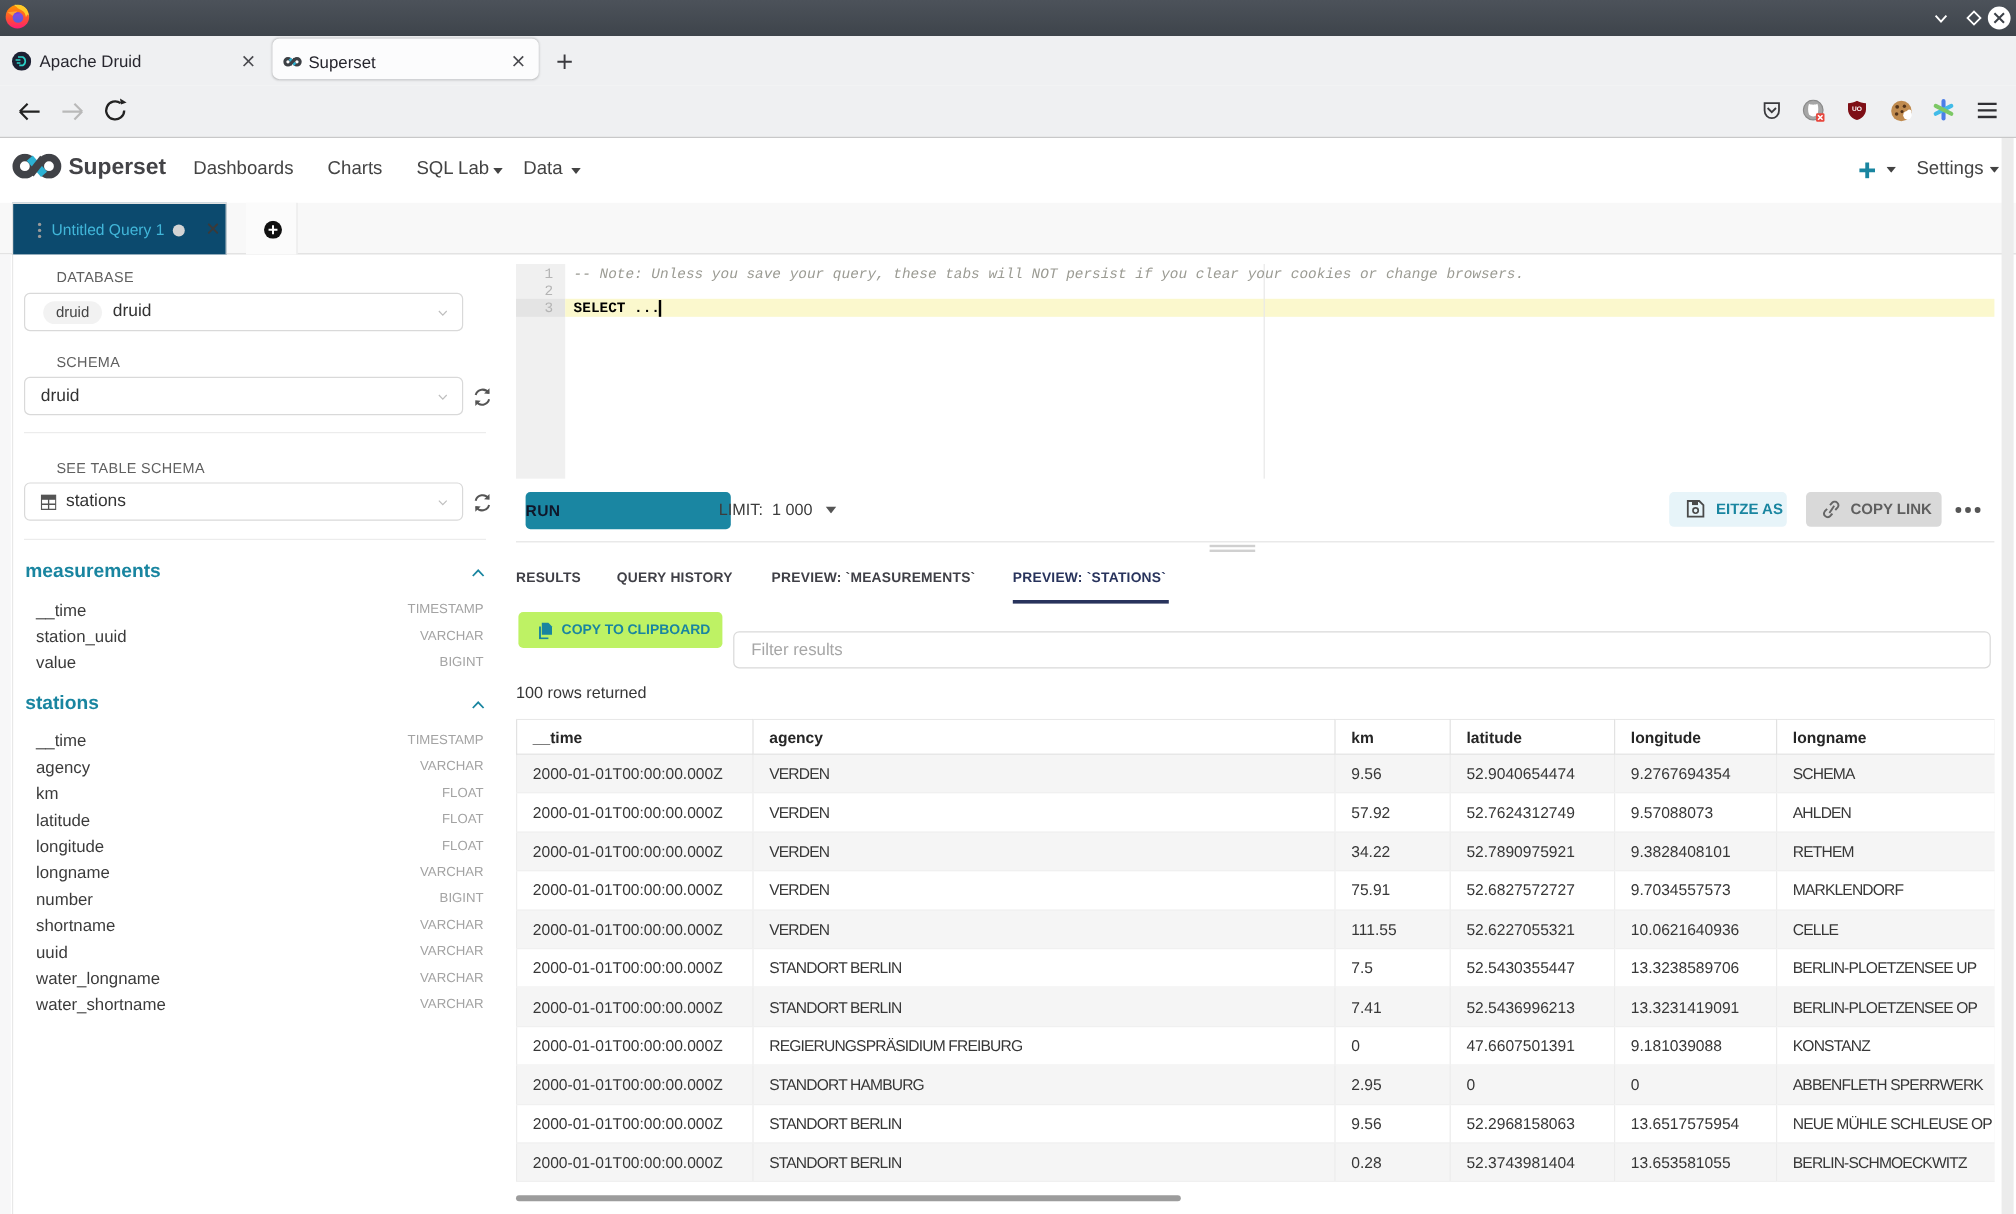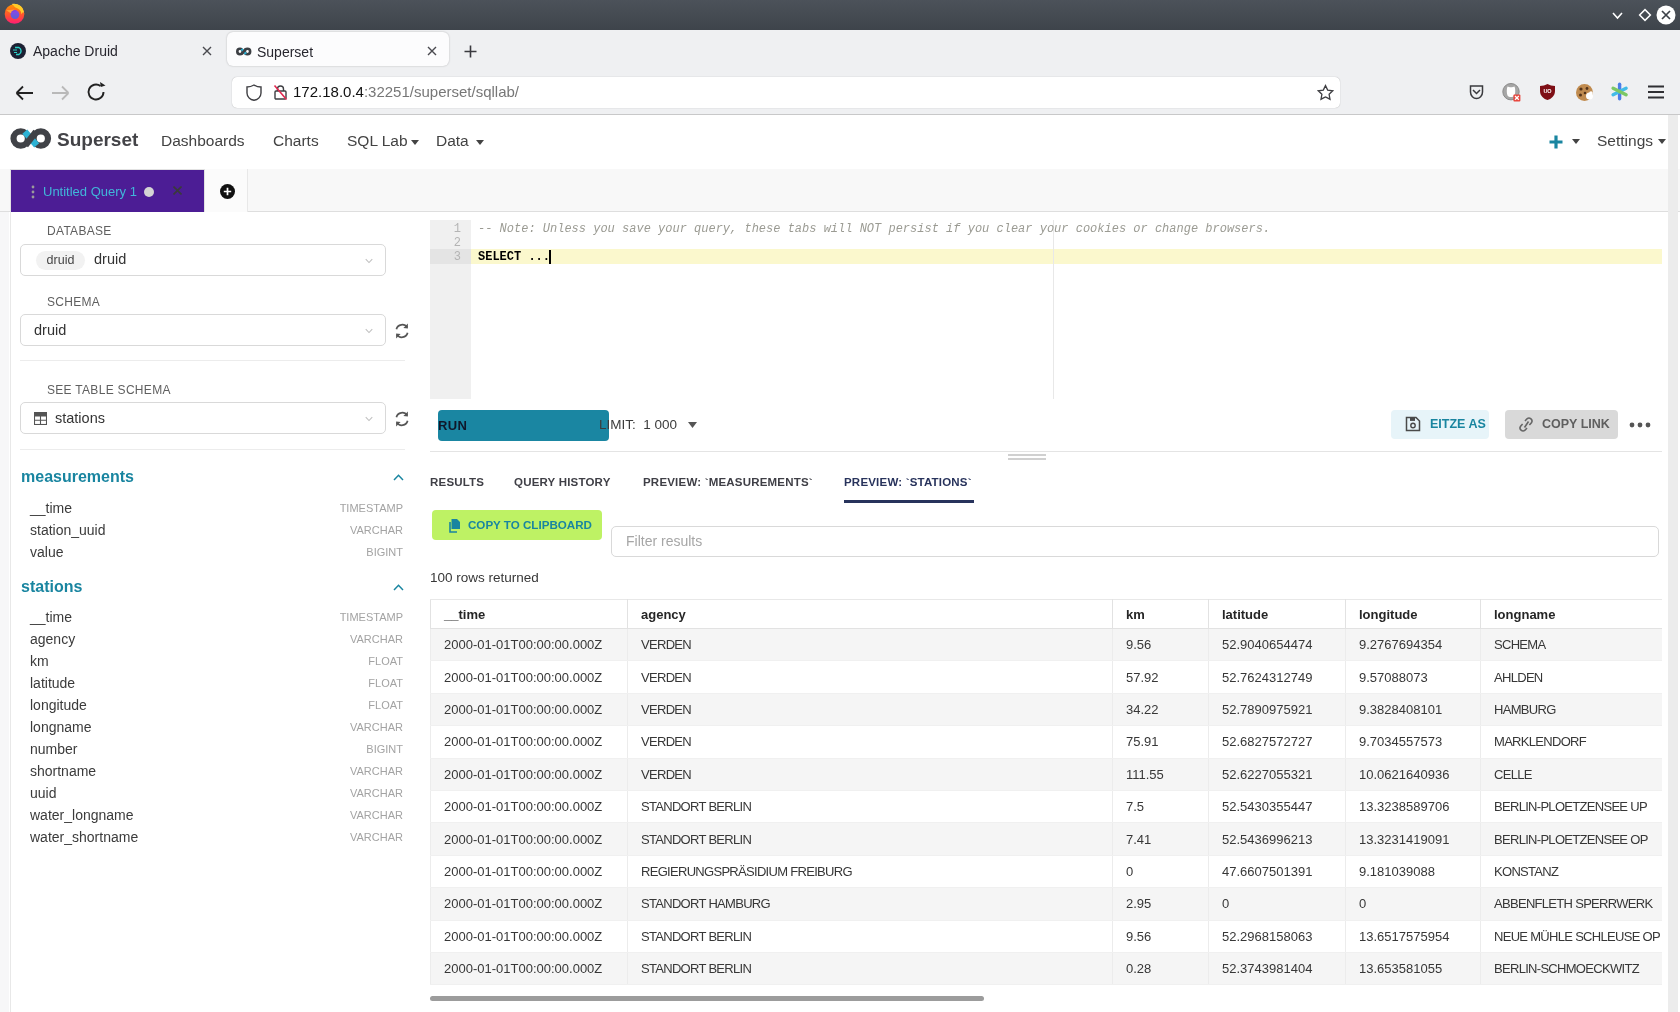--- a/index.html
+++ b/index.html
@@ -18,21 +18,21 @@
 .tab-active { position:absolute; left:227px; top:2px; width:222px; height:34px;
   background:#fcfcfd; border-radius:6px; box-shadow:0 0 2px rgba(0,0,0,.25); }
 #urlbox { position:absolute; left:232px; top:6px; width:1108px; height:31px;
   background:#fff; border-radius:5px; box-shadow:0 0 1px rgba(0,0,0,.35); }
 
 #sheader { position:absolute; left:0; top:115px; width:1680px; height:54px; background:#fff; }
 .navitem { position:absolute; top:17px; font-size:15.5px; color:#434343; }
 
 #qtabrow { position:absolute; left:0; top:169px; width:1680px; height:43px;
   background:#f8f8f8; border-bottom:1px solid #dedede; }
-#qtab { position:absolute; left:10px; top:0px; width:195px; height:43px; background:#4c1d95;
+#qtab { position:absolute; left:10px; top:0px; width:179px; height:43px; background:#0c4a6e;
   border:1px solid #e2e2e2; border-bottom:none; }
 #qtabplus { position:absolute; left:205px; top:0px; width:43px; height:43px; background:#fbfbfb;
   border-right:1px solid #e8e8e8; }
 #sideborder { position:absolute; left:10px; top:212px; width:1px; height:800px; background:#e8e8e8; }
 .slabel { position:absolute; left:21px; font-size:12px; color:#5f5f5f; letter-spacing:.3px;margin-left:26px; }
 .sselect { position:absolute; left:20px; width:366px; height:32px; background:#fff;
   border:1px solid #d9d9d9; border-radius:5px; }
 .chev { position:absolute; right:12px; top:12px; width:8px; height:8px; }
 .refresh { position:absolute; left:393px; width:18px; height:18px; }
 .sdivider { position:absolute; left:20px; width:385px; height:1px; background:#ececec; }
@@ -138,34 +138,20 @@
   <svg class="abs" style="left:14px;top:11px" width="22" height="22" viewBox="0 0 22 22">
     <path d="M2.5 11 H19 M2.5 11 L9 4.5 M2.5 11 L9 17.5" stroke="#222" stroke-width="1.8" fill="none"></path>
   </svg>
   <svg class="abs" style="left:49px;top:11px" width="22" height="22" viewBox="0 0 22 22">
     <path d="M3 11 H19.5 M19.5 11 L13 4.5 M19.5 11 L13 17.5" stroke="#b9b9b9" stroke-width="1.8" fill="none"></path>
   </svg>
   <svg class="abs" style="left:85px;top:10px" width="22" height="22" viewBox="0 0 22 22">
     <path d="M18.5 11 A7.5 7.5 0 1 1 15.5 5" stroke="#222" stroke-width="1.9" fill="none"></path>
     <path d="M15 1 L15.8 6 L20.5 4.5 Z" fill="#222"></path>
   </svg>
-  <div id="urlbox">
-    <svg class="abs" style="left:14px;top:7px" width="16" height="17" viewBox="0 0 16 17">
-      <path d="M8 1 C10 2.2 13 3 15 3 V9 C15 13 11.5 15.6 8 16.3 C4.5 15.6 1 13 1 9 V3 C3 3 6 2.2 8 1 Z" fill="none" stroke="#3e3e42" stroke-width="1.4"></path>
-    </svg>
-    <svg class="abs" style="left:40px;top:7px" width="17" height="17" viewBox="0 0 17 17">
-      <rect x="3" y="7" width="11" height="8" rx="1" fill="none" stroke="#3e3e42" stroke-width="1.4"></rect>
-      <path d="M5.5 7 V5 A3 3 0 0 1 11.5 5 V7" fill="none" stroke="#3e3e42" stroke-width="1.4"></path>
-      <path d="M2.5 1.5 L14.5 15.5" stroke="#e22850" stroke-width="1.6"></path>
-    </svg>
-    <div class="abs" style="left:61px;top:6px;font-size:15px;color:#111">172.18.0.4<span style="color:#777">:32251/superset/sqllab/</span></div>
-    <svg class="abs" style="left:1085px;top:7px" width="17" height="17" viewBox="0 0 17 17">
-      <path d="M8.5 1.6 L10.7 6.1 L15.7 6.8 L12.1 10.3 L13 15.2 L8.5 12.9 L4 15.2 L4.9 10.3 L1.3 6.8 L6.3 6.1 Z" fill="none" stroke="#3e3e42" stroke-width="1.3"></path>
-    </svg>
-  </div>
   <svg class="abs" style="left:1468px;top:13px" width="17" height="17" viewBox="0 0 17 17">
     <path d="M2.5 2 H14.5 V8 C14.5 12 11.5 14.5 8.5 14.5 C5.5 14.5 2.5 12 2.5 8 Z" fill="none" stroke="#3a3a3e" stroke-width="1.5"></path>
     <path d="M5 6 L8.5 9.5 L12 6" stroke="#3a3a3e" stroke-width="1.5" fill="none"></path>
   </svg>
   <svg class="abs" style="left:1502px;top:12px" width="19" height="19" viewBox="0 0 19 19">
     <circle cx="9" cy="8.7" r="8.2" fill="#a6a6a6"></circle>
     <circle cx="9" cy="8.7" r="8.2" fill="none" stroke="#8a8a8a" stroke-width="1"></circle>
     <path d="M5.5 3.5 C7 4.5 11 4.5 12.5 3.5 C13.5 6 13.5 10 12.5 12.5 C11 14.5 7 14.5 5.5 12.5 C4.5 10 4.5 6 5.5 3.5 Z" fill="#fff"></path>
     <rect x="11.4" y="11.4" width="7" height="7" rx="1" fill="#e8453c"></rect>
     <path d="M13 13 L16.8 16.8 M16.8 13 L13 16.8" stroke="#fff" stroke-width="1.3"></path>
@@ -419,21 +405,21 @@
           <td>52.7624312749</td>
           <td>9.57088073</td>
           <td>AHLDEN</td>
         </tr>
     <tr class="odd">
           <td>2000-01-01T00:00:00.000Z</td>
           <td>VERDEN</td>
           <td>34.22</td>
           <td>52.7890975921</td>
           <td>9.3828408101</td>
-          <td>HAMBURG</td>
+          <td>RETHEM</td>
         </tr>
     <tr>
           <td>2000-01-01T00:00:00.000Z</td>
           <td>VERDEN</td>
           <td>75.91</td>
           <td>52.6827572727</td>
           <td>9.7034557573</td>
           <td>MARKLENDORF</td>
         </tr>
     <tr class="odd">

